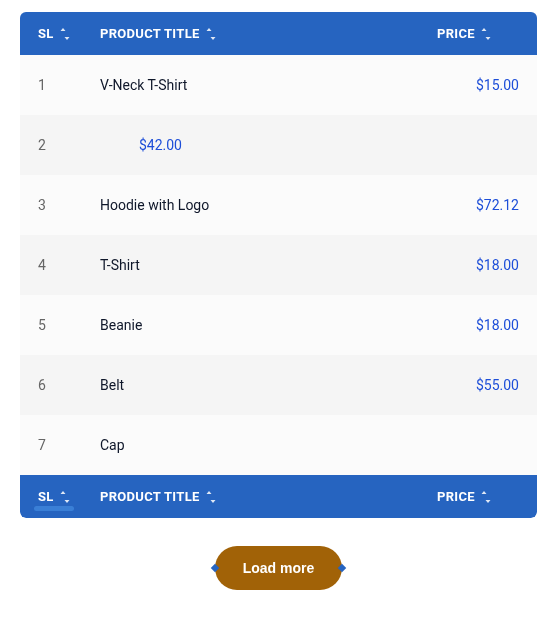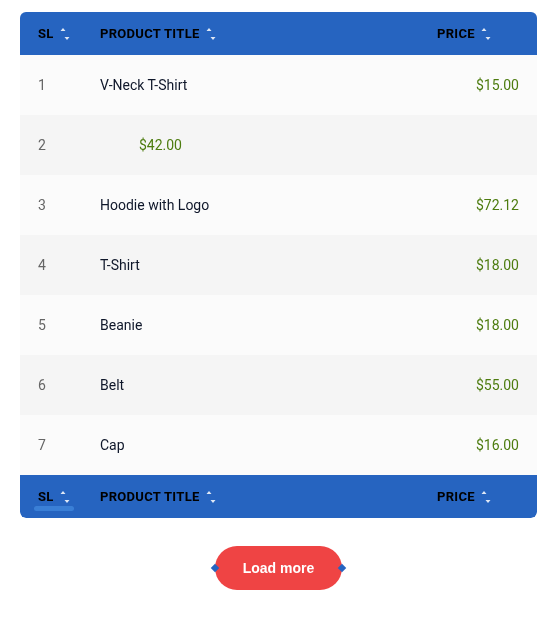--- a/index.html
+++ b/index.html
@@ -13,21 +13,21 @@
       border-radius: 6px;
       overflow: hidden;
     }
     .header-row, .footer-row {
       background: #2664c0;
       display: flex;
       align-items: center;
       padding: 14px 10px;
     }
     .header-cell, .footer-cell {
-      color: #000000;
+      color: #ffffff;
       font-weight: 700;
       font-size: 13px;
       letter-spacing: 0.3px;
       display: flex;
       align-items: center;
       gap: 6px;
       cursor: pointer;
     }
     .col-sl { width: 70px; padding-left: 8px; }
     .col-title { flex: 1; }
@@ -36,42 +36,42 @@
       display: flex;
       align-items: center;
       padding: 22px 10px;
       font-size: 14px;
       color: #444;
     }
     .data-row:nth-child(even) { background: #f5f5f5; }
     .data-row:nth-child(odd) { background: #fbfbfb; }
     .data-cell.col-sl { color: #666; }
     .data-cell.col-title { color: #0f172a; }
-    .data-cell.col-price { color: #4d7c0f; text-align: right; justify-content: flex-end; display:flex; }
+    .data-cell.col-price { color: #1d4ed8; text-align: right; justify-content: flex-end; display:flex; }
     .sort-icon {
       opacity: 0.85;
       flex-shrink: 0;
     }
     .footer-row { border-radius: 0 0 6px 6px; position: relative; }
     .footer-bar {
       position: absolute;
       left: 14px;
       bottom: 7px;
       width: 40px;
       height: 5px;
       background: #3a7fd6;
       border-radius: 3px;
     }
     .load-more-wrap {
       display: flex;
       justify-content: center;
       margin-top: 28px;
     }
     .load-more-btn {
-      background: #ef4444;
+      background: #a16207;
       color: #fff;
       font-weight: 700;
       font-size: 14px;
       border: none;
       padding: 14px 28px;
       border-radius: 22px;
       cursor: pointer;
       position: relative;
     }
     .load-more-btn::before,
@@ -139,21 +139,20 @@
         <div class="data-cell col-price">$18.00</div>
       </div>
       <div class="data-row">
         <div class="data-cell col-sl">6</div>
         <div class="data-cell col-title">Belt</div>
         <div class="data-cell col-price">$55.00</div>
       </div>
       <div class="data-row">
         <div class="data-cell col-sl">7</div>
         <div class="data-cell col-title">Cap</div>
-        <div class="data-cell col-price">$16.00</div>
       </div>
     </div>
 
   <div class="footer-row">
     <div class="footer-cell col-sl">
       <span>SL</span>
       <svg class="sort-icon" width="10" height="12" viewBox="0 0 10 12">
           <path d="M3 0 L5.5 3 L0.5 3 Z M7 12 L9.5 9 L4.5 9 Z" fill="#fff"></path>
         </svg>
     </div>

